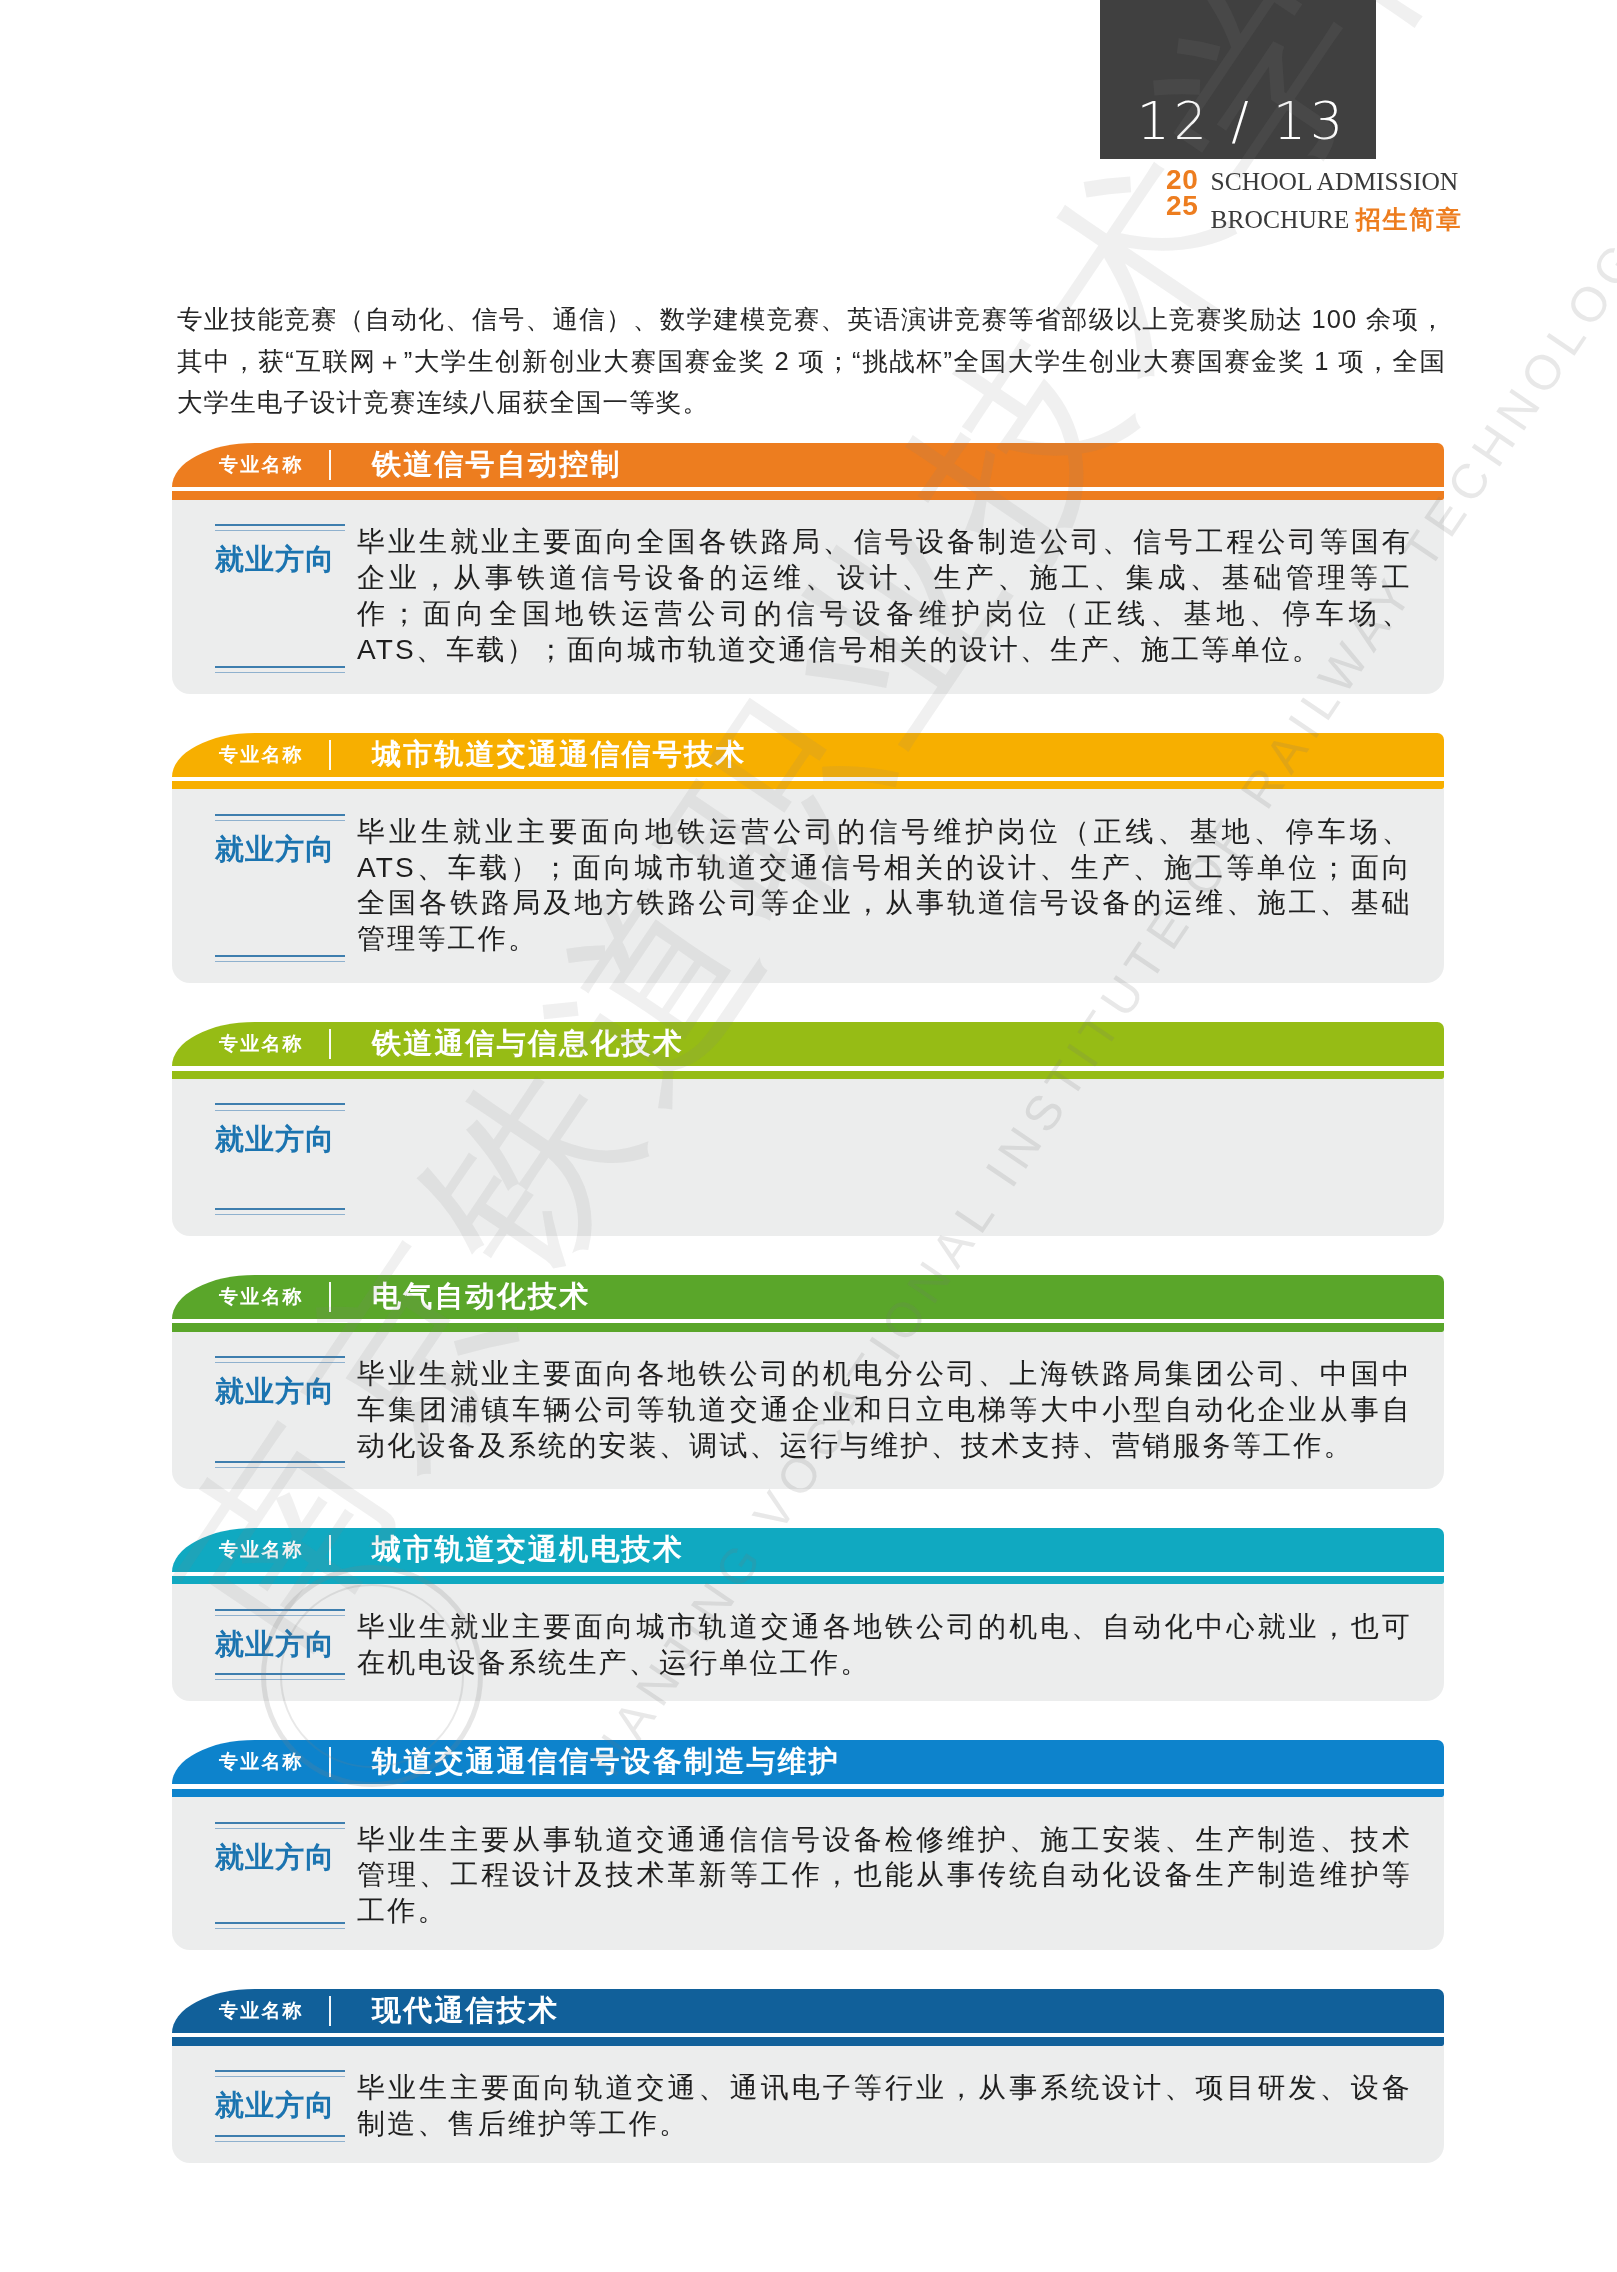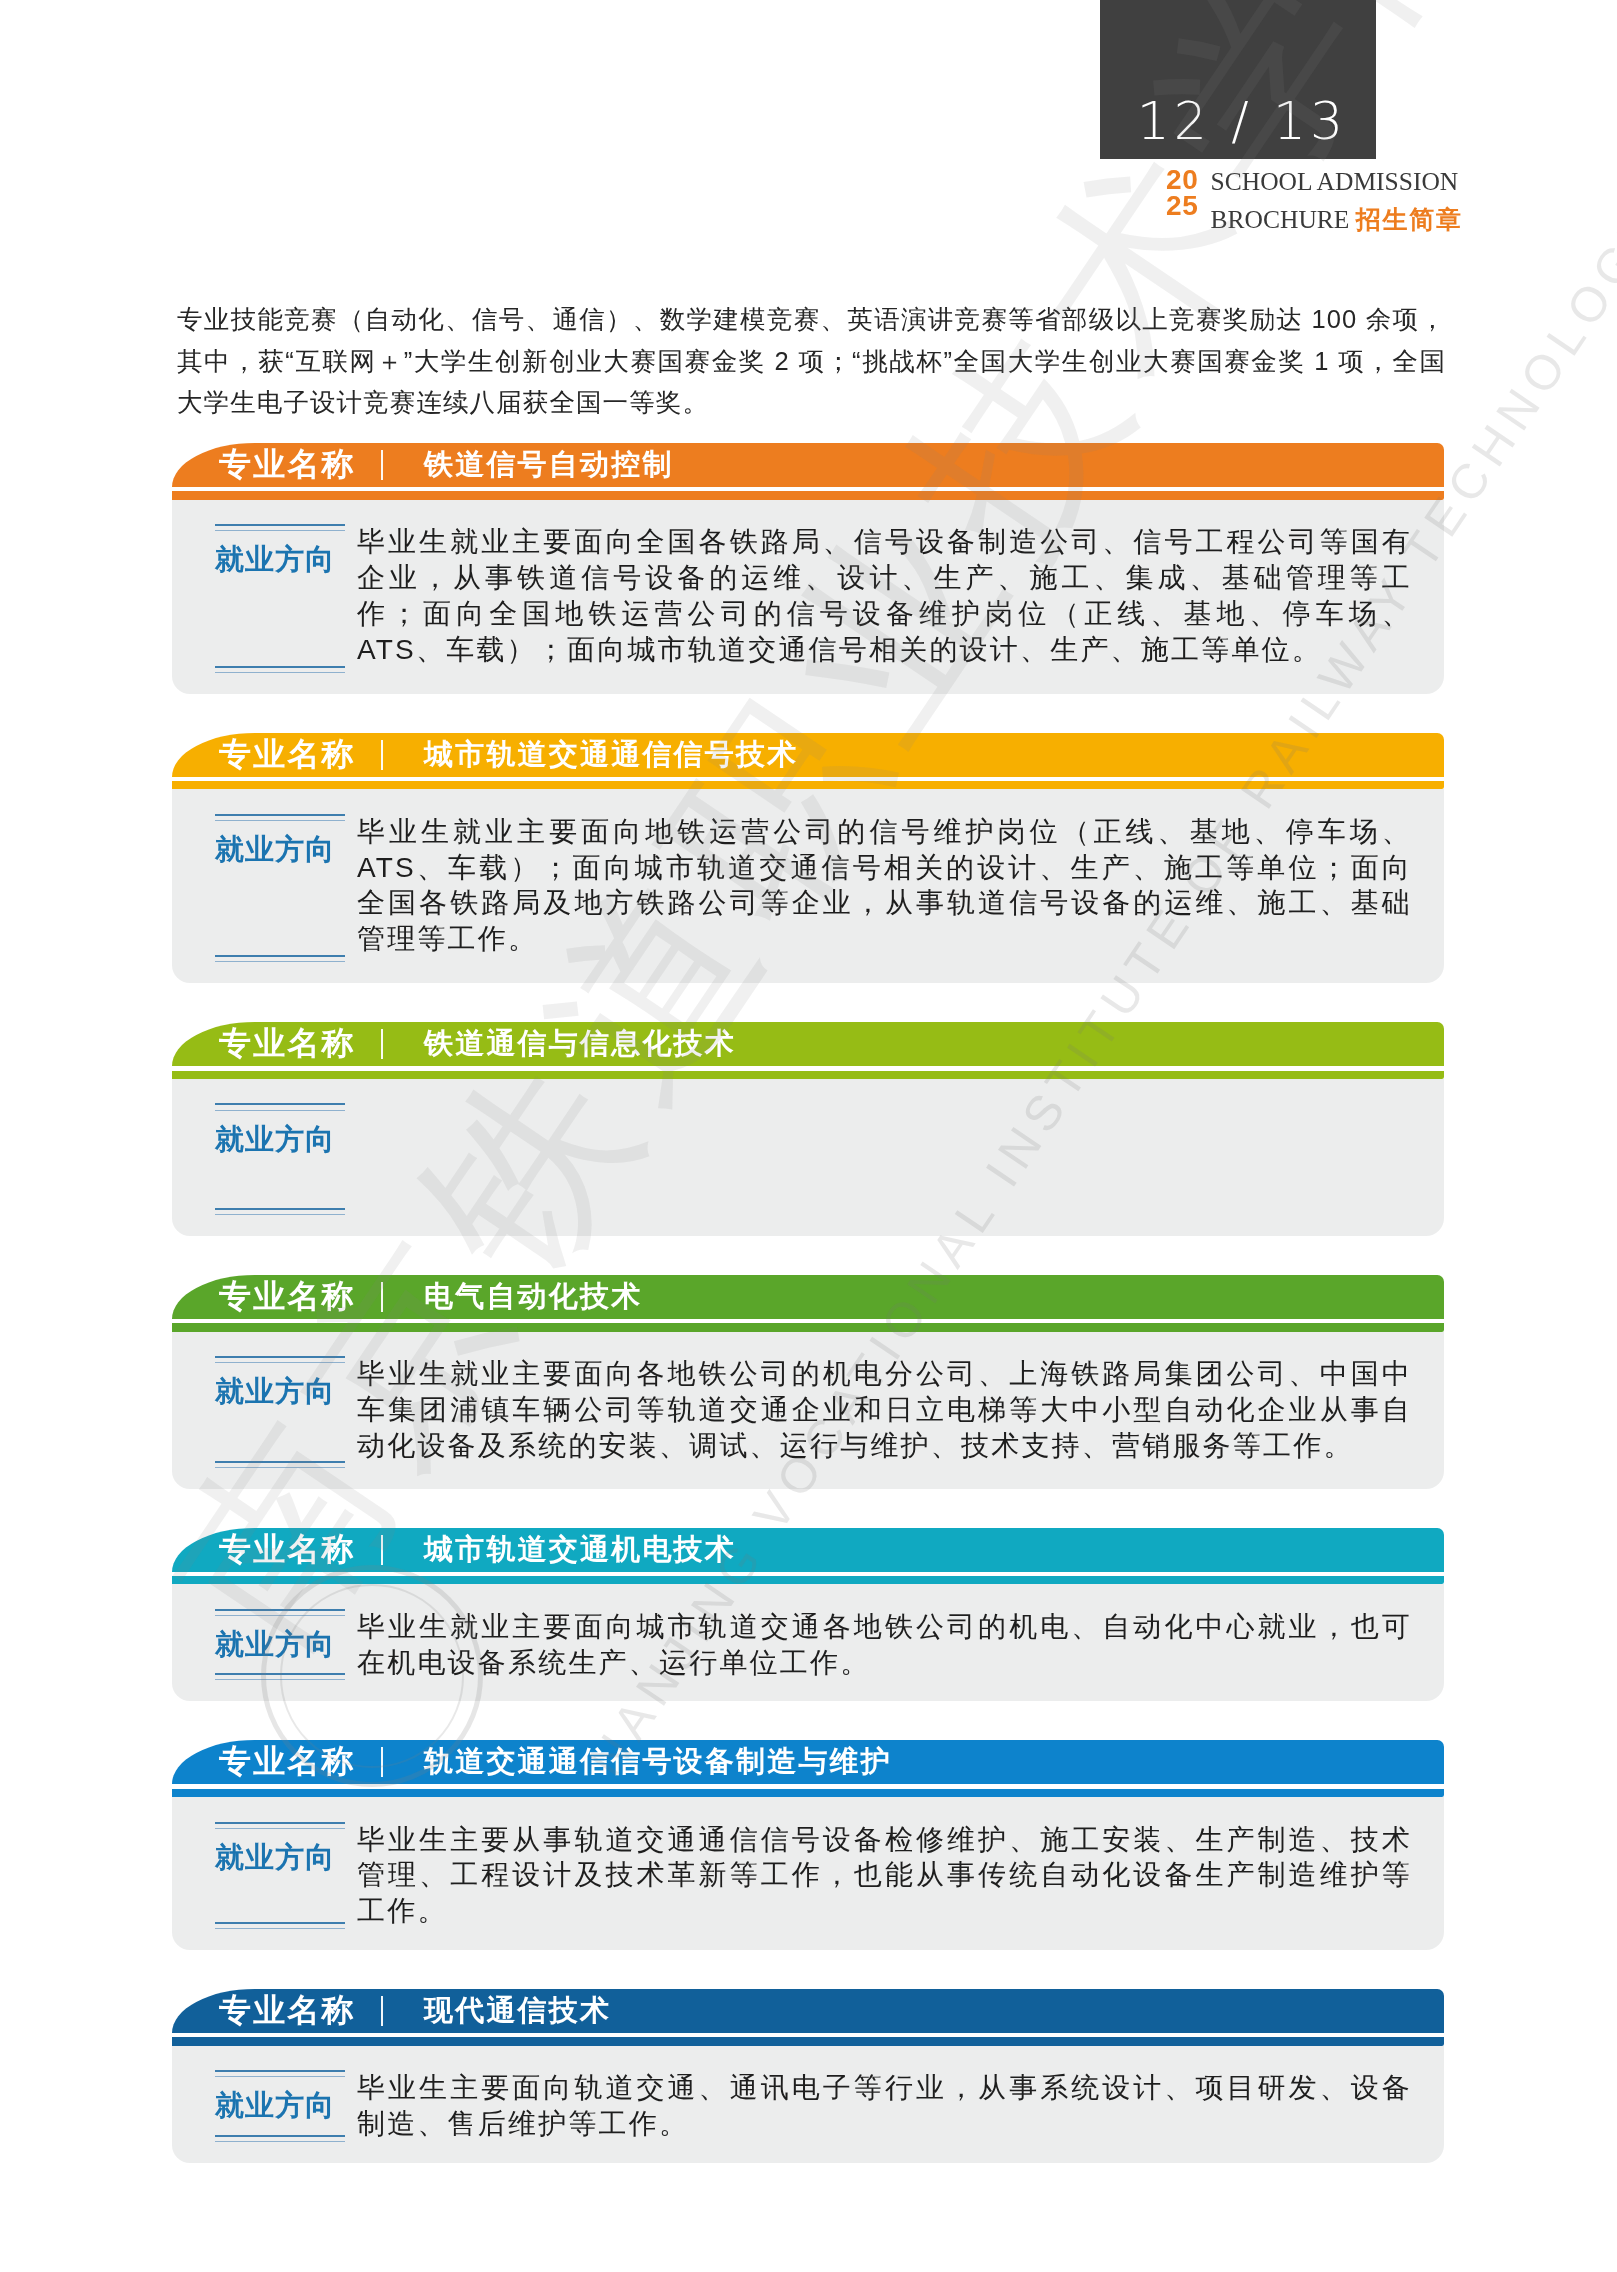--- a/index.html
+++ b/index.html
@@ -41,21 +41,21 @@
   }
 
   
   .sections{position:absolute;left:172px;top:443px;width:1272px;}
   .sec{margin-bottom:39px;}
   .sec-bar{
     height:44px;background:var(--c);color:#ffffff;
     border-top-left-radius:83px 44px;border-top-right-radius:6.7px;
     display:flex;align-items:center;padding-left:47px;box-sizing:border-box;
   }
-  .sec-label{font-size:32px;font-weight:bold;letter-spacing:2.2px;white-space:nowrap;}
+  .sec-label{font-size:19px;font-weight:bold;letter-spacing:2.2px;white-space:nowrap;}
   .sec-divider{width:1.7px;height:30px;background:rgba(255,255,255,0.95);margin:0 29px 0 25.5px;flex:0 0 1.7px;}
   .sec-title{font-size:29px;font-weight:bold;letter-spacing:2.2px;white-space:nowrap;margin-left:12px;}
   .sec-gap{height:4.4px;background:transparent;}
   .sec-strip{height:8.3px;background:var(--c);border-bottom-right-radius:2.2px;}
   .sec-body{
     background:#ECEDED;border-radius:0 0 18px 18px;
     display:flex;align-items:stretch;padding:24.4px 22px 21px 43px;box-sizing:border-box;
   }
   .emp-col{flex:0 0 130px;width:130px;display:flex;flex-direction:column;justify-content:center;}
   .rule{

